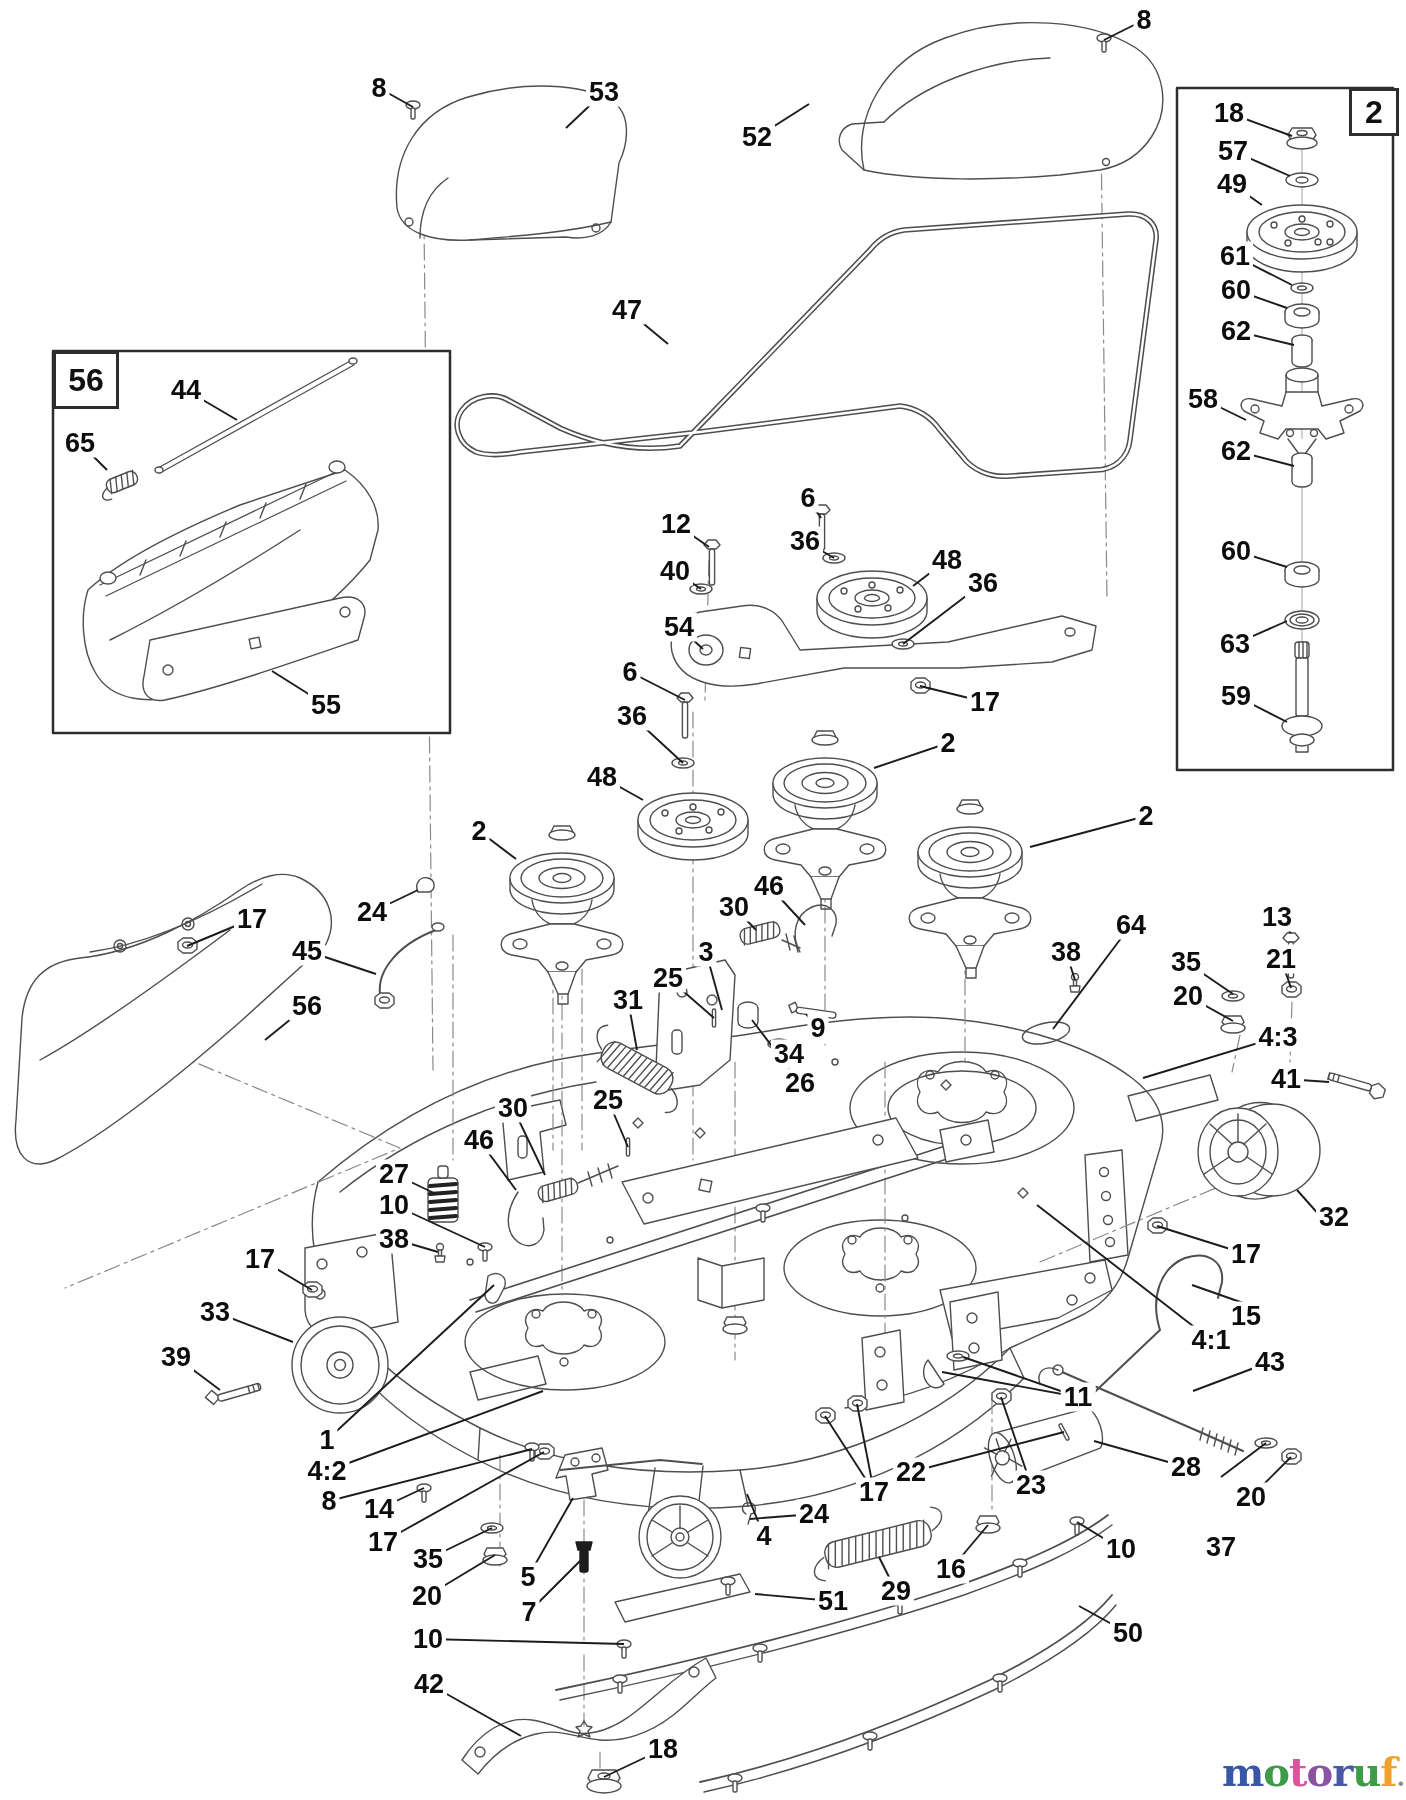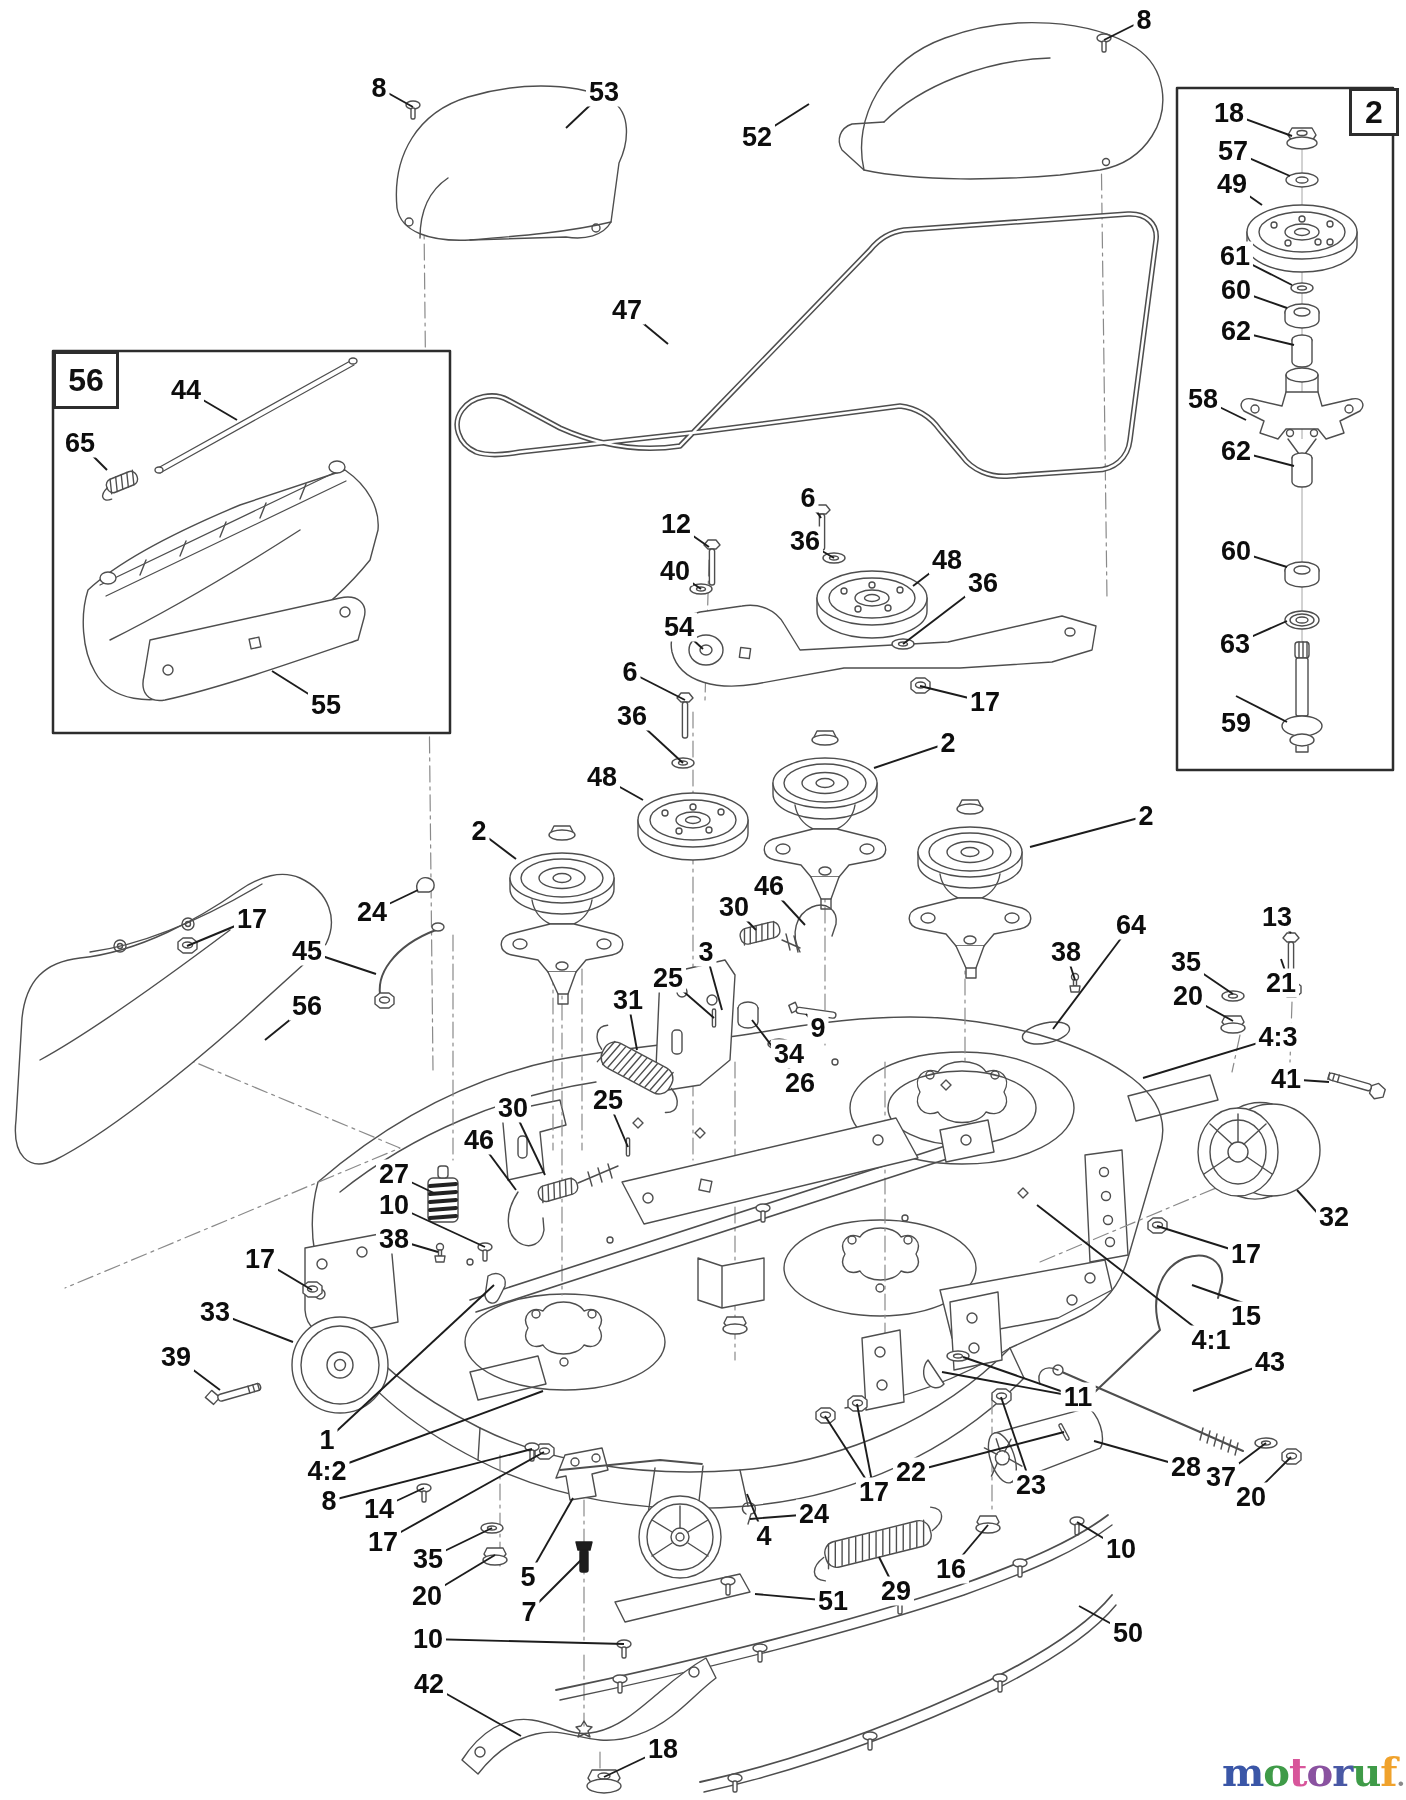--- a/index.html
+++ b/index.html
@@ -623,21 +623,21 @@
       <div class="callout" style="left: 1229px; top: 113px;">18</div>
       <div class="callout" style="left: 1233px; top: 151px;">57</div>
       <div class="callout" style="left: 1232px; top: 184px;">49</div>
       <div class="callout" style="left: 1235px; top: 256px;">61</div>
       <div class="callout" style="left: 1236px; top: 290px;">60</div>
       <div class="callout" style="left: 1236px; top: 331px;">62</div>
       <div class="callout" style="left: 1203px; top: 399px;">58</div>
       <div class="callout" style="left: 1236px; top: 451px;">62</div>
       <div class="callout" style="left: 1236px; top: 551px;">60</div>
       <div class="callout" style="left: 1235px; top: 644px;">63</div>
-      <div class="callout" style="left: 1236px; top: 696px; margin-top: 27px;">59</div>
+      <div class="callout" style="left: 1236px; top: 696px;">59</div>
       <div class="callout" style="left: 676px; top: 524px;">12</div>
       <div class="callout" style="left: 675px; top: 571px;">40</div>
       <div class="callout" style="left: 808px; top: 498px;">6</div>
       <div class="callout" style="left: 805px; top: 541px;">36</div>
       <div class="callout" style="left: 947px; top: 560px;">48</div>
       <div class="callout" style="left: 983px; top: 583px;">36</div>
       <div class="callout" style="left: 679px; top: 627px;">54</div>
       <div class="callout" style="left: 985px; top: 702px;">17</div>
       <div class="callout" style="left: 630px; top: 672px;">6</div>
       <div class="callout" style="left: 632px; top: 716px;">36</div>
@@ -663,31 +663,31 @@
       <div class="callout" style="left: 818px; top: 1028px;">9</div>
       <div class="callout" style="left: 789px; top: 1054px;">34</div>
       <div class="callout" style="left: 800px; top: 1083px;">26</div>
       <div class="callout" style="left: 608px; top: 1100px;">25</div>
       <div class="callout" style="left: 513px; top: 1108px;">30</div>
       <div class="callout" style="left: 479px; top: 1140px;">46</div>
       <div class="callout" style="left: 1131px; top: 925px;">64</div>
       <div class="callout" style="left: 1066px; top: 952px;">38</div>
       <div class="callout" style="left: 1277px; top: 917px;">13</div>
       <div class="callout" style="left: 1186px; top: 962px;">35</div>
-      <div class="callout" style="left: 1281px; top: 959px; margin-top: 24px;">21</div>
+      <div class="callout" style="left: 1281px; top: 959px;">21</div>
       <div class="callout" style="left: 1188px; top: 996px;">20</div>
       <div class="callout" style="left: 1278px; top: 1037px;">4:3</div>
       <div class="callout" style="left: 1286px; top: 1079px;">41</div>
       <div class="callout" style="left: 1334px; top: 1217px; text-align: right;">32</div>
       <div class="callout" style="left: 1246px; top: 1254px;">17</div>
       <div class="callout" style="left: 1246px; top: 1304px; margin-top: 12px;">15</div>
       <div class="callout" style="left: 1211px; top: 1340px;">4:1</div>
       <div class="callout" style="left: 1270px; top: 1362px;">43</div>
       <div class="callout" style="left: 1186px; top: 1467px;">28</div>
-      <div class="callout" style="left: 1221px; top: 1477px;">37</div>
+      <div class="callout" style="left: 1221px; top: 1547px;">37</div>
       <div class="callout" style="left: 1251px; top: 1497px;">20</div>
       <div class="callout" style="left: 1078px; top: 1397px;">11</div>
       <div class="callout" style="left: 911px; top: 1472px;">22</div>
       <div class="callout" style="left: 1031px; top: 1485px;">23</div>
       <div class="callout" style="left: 874px; top: 1492px;">17</div>
       <div class="callout" style="left: 814px; top: 1514px;">24</div>
       <div class="callout" style="left: 764px; top: 1536px;">4</div>
       <div class="callout" style="left: 951px; top: 1569px;">16</div>
       <div class="callout" style="left: 896px; top: 1591px;">29</div>
       <div class="callout" style="left: 833px; top: 1601px;">51</div>

